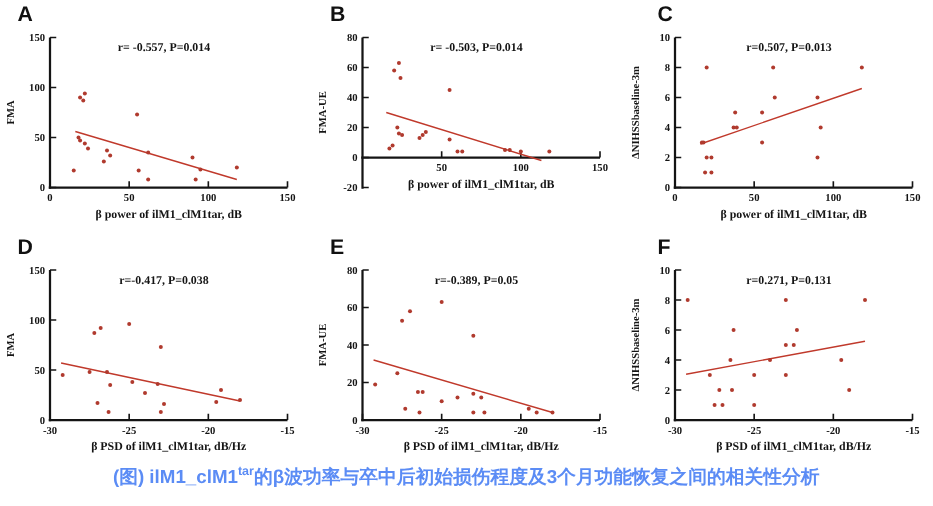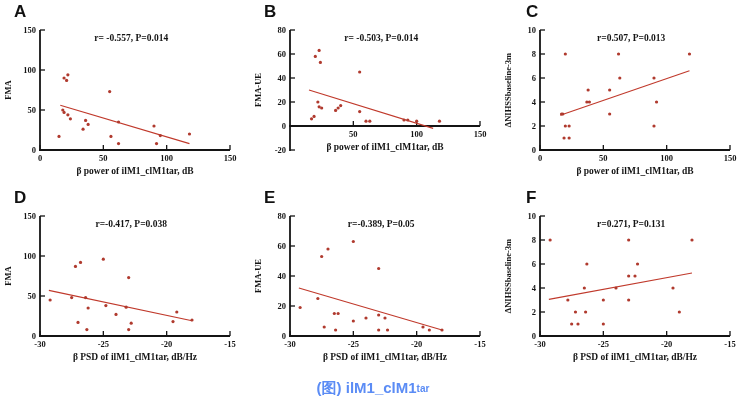--- a/index.html
+++ b/index.html
@@ -15,21 +15,21 @@
   .panel.c2{width:250px;}
   .panel.c3{width:246px;}
   .panel-letter{
     position:absolute;top:2px;left:14px;
     font-size:17px;font-weight:bold;color:#111;
     font-family:"Liberation Sans",sans-serif;
   }
   .panel.c3 .panel-letter{left:26px;}
   .chart{position:absolute;top:16px;left:0;}
   .caption{
-    width:746px;height:33px;display:flex;align-items:center;justify-content:center;
+    width:746px;height:33px;display:flex;align-items:flex-start;justify-content:center;
     font-weight:bold;font-size:15px;
   }
   .caption sub{font-size:10px;}
 </style>
 </head>
 <body>
 
 <div class="figure">
   <div class="row">
     <div class="panel c1">
@@ -317,14 +317,15 @@
             <circle cx="128.66666666666669" cy="98" r="1.6" fill="#b03a2e"></circle>
             <circle cx="173" cy="86" r="1.6" fill="#b03a2e"></circle>
             <circle cx="179.33333333333331" cy="110" r="1.6" fill="#b03a2e"></circle>
             <circle cx="192" cy="38" r="1.6" fill="#b03a2e"></circle>
           </svg></div>
     </div>
   </div>
   <div class="caption" style="color: rgb(91, 140, 245);">
     <span>(图) ilM1_clM1</span>
       <sub>tar</sub>
+      <span>的β波功率与卒中后初始损伤程度及3个月功能恢复之间的相关性分析</span>
   </div>
 </div>
 
 </body></html>

